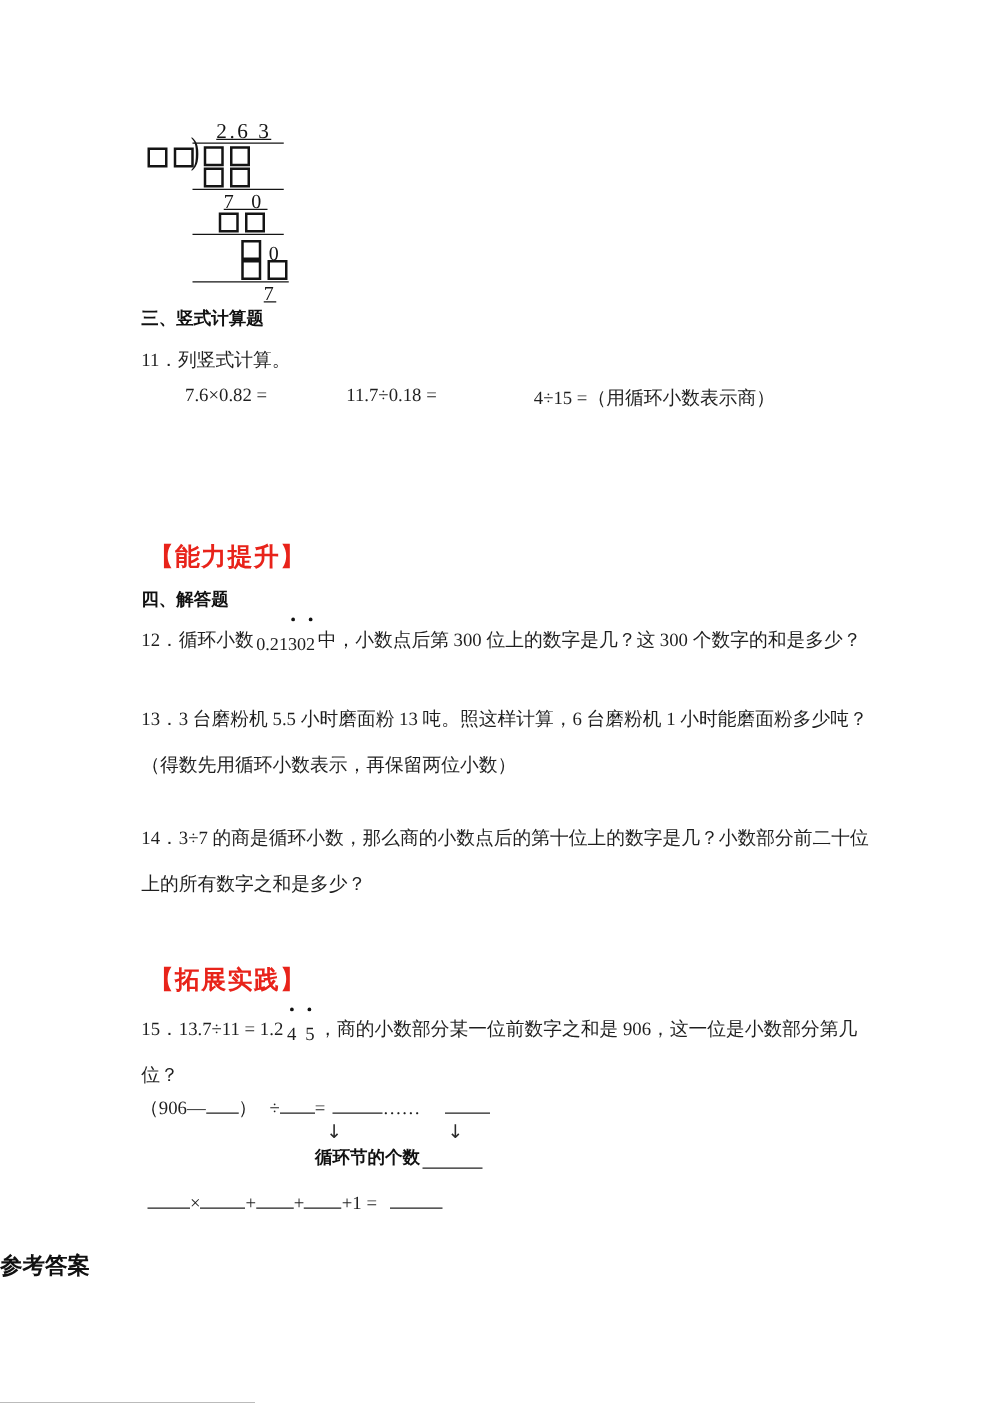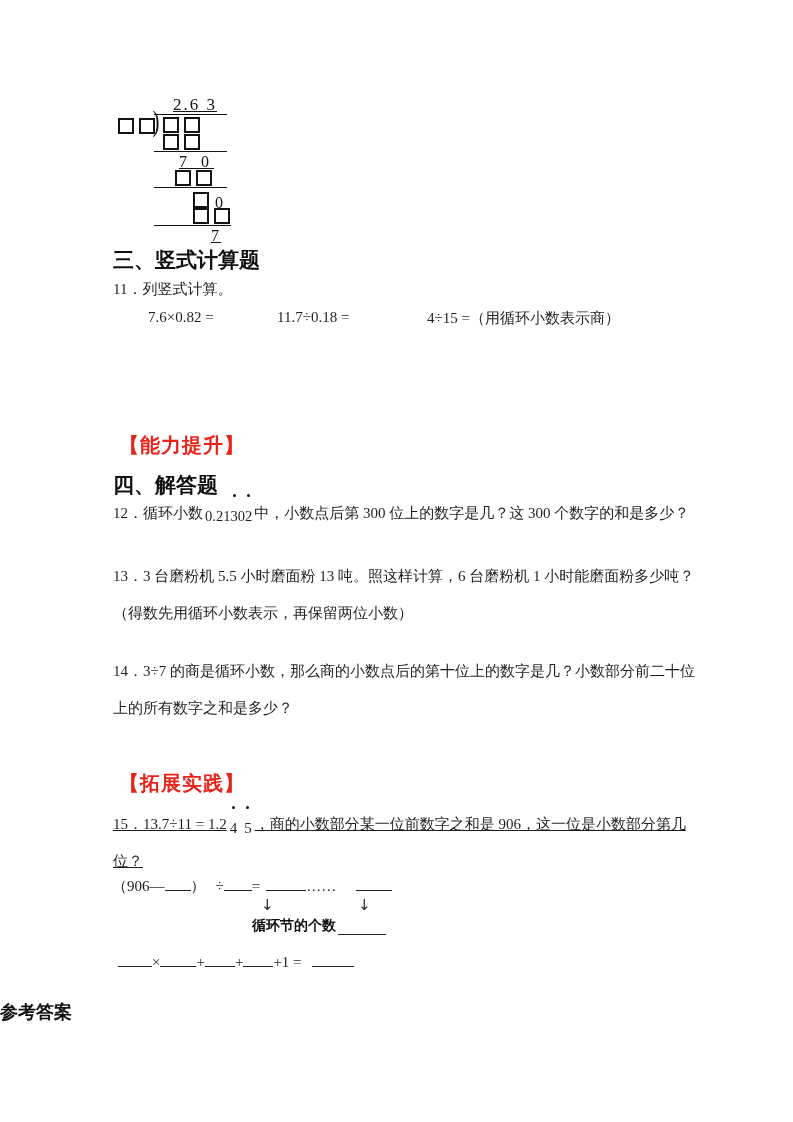--- a/index.html
+++ b/index.html
@@ -3,21 +3,21 @@
 <meta charset="utf-8">
 <style>
   html,body{margin:0;padding:0;background:#888;}
   .page{
     position:relative;width:793px;height:1122px;margin:0 auto;background:#ffffff;
     font-family:"Liberation Serif","DejaVu Serif",serif;color:#1c1c1c;overflow:hidden;
   }
   .abs{position:absolute;}
   .hei{font-family:"Liberation Sans","DejaVu Sans",sans-serif;font-weight:bold;color:#111;}
   .banner{font-family:"Liberation Sans","DejaVu Sans",sans-serif;font-weight:bold;color:#e8231a;font-size:20px;letter-spacing:1px;}
-  .sechead{font-size:21px;}
+  .sechead{font-size:14px;}
   .qtext{font-size:15px;line-height:37px;color:#1f1f1f;}
   .calc{font-size:15px;color:#1f1f1f;}
   
   .blank{display:inline-block;height:0.95em;border-bottom:1.4px solid #222;vertical-align:baseline;}
   .blank.gray{border-bottom-color:#b3b3b3;}
   .b26{width:26px}.b28{width:28px}.b30{width:30px}.b34{width:34px}.b36{width:36px}
   .b40{width:40px}.b42{width:42px}.b48{width:48px}.b80{width:80px}
   
   .division{position:absolute;left:118px;top:94px;width:150px;height:150px;font-size:16px;}
   .division .dline{position:absolute;height:0;border-top:1.6px solid #141414;}
@@ -79,21 +79,21 @@
   <div class="abs qtext" style="left:113px;top:495px;width:585px;">
     <span>12．循环小数</span><span class="eqd"><span>0.21</span><span class="rd">3</span><span>0</span><span class="rd">2</span></span><span>中，小数点后第 300 位上的数字是几？这 300 个数字的和是多少？</span>
   </div>
 
   <div class="abs qtext" style="left:113px;top:558px;width:585px;">13．3 台磨粉机 5.5 小时磨面粉 13 吨。照这样计算，6 台磨粉机 1 小时能磨面粉多少吨？（得数先用循环小数表示，再保留两位小数）</div>
 
   <div class="abs qtext" style="left:113px;top:653px;width:585px;">14．3÷7 的商是循环小数，那么商的小数点后的第十位上的数字是几？小数部分前二十位上的所有数字之和是多少？</div>
 
   <div class="abs banner" style="left:119px;top:770px;">【拓展实践】</div>
 
-  <div class="abs qtext" style="left:113px;top:806px;width:600px;text-decoration:underline;">
+  <div class="abs qtext" style="left:113px;top:806px;width:600px;">
     <span>15．13.7÷11 = 1.2</span><span class="subd"><span class="rd">4</span><span class="rd">5</span></span><span>，商的小数部分某一位前数字之和是 906，这一位是小数部分第几位？</span>
   </div>
 
 
   <div class="abs calc" style="left:112px;top:876px;">
     <span>（906—</span><span class="blank b26"></span><span>）</span><span class="sp10"></span><span>÷</span><span class="blank b28"></span><span>=</span><span class="sp6"></span><span class="blank b40"></span><span>……</span><span class="sp20"></span><span class="blank b36"></span>
   </div>
 
   <span class="arrow" style="left:261px;top:896px;">↓</span>
   <span class="arrow" style="left:358px;top:896px;">↓</span>

